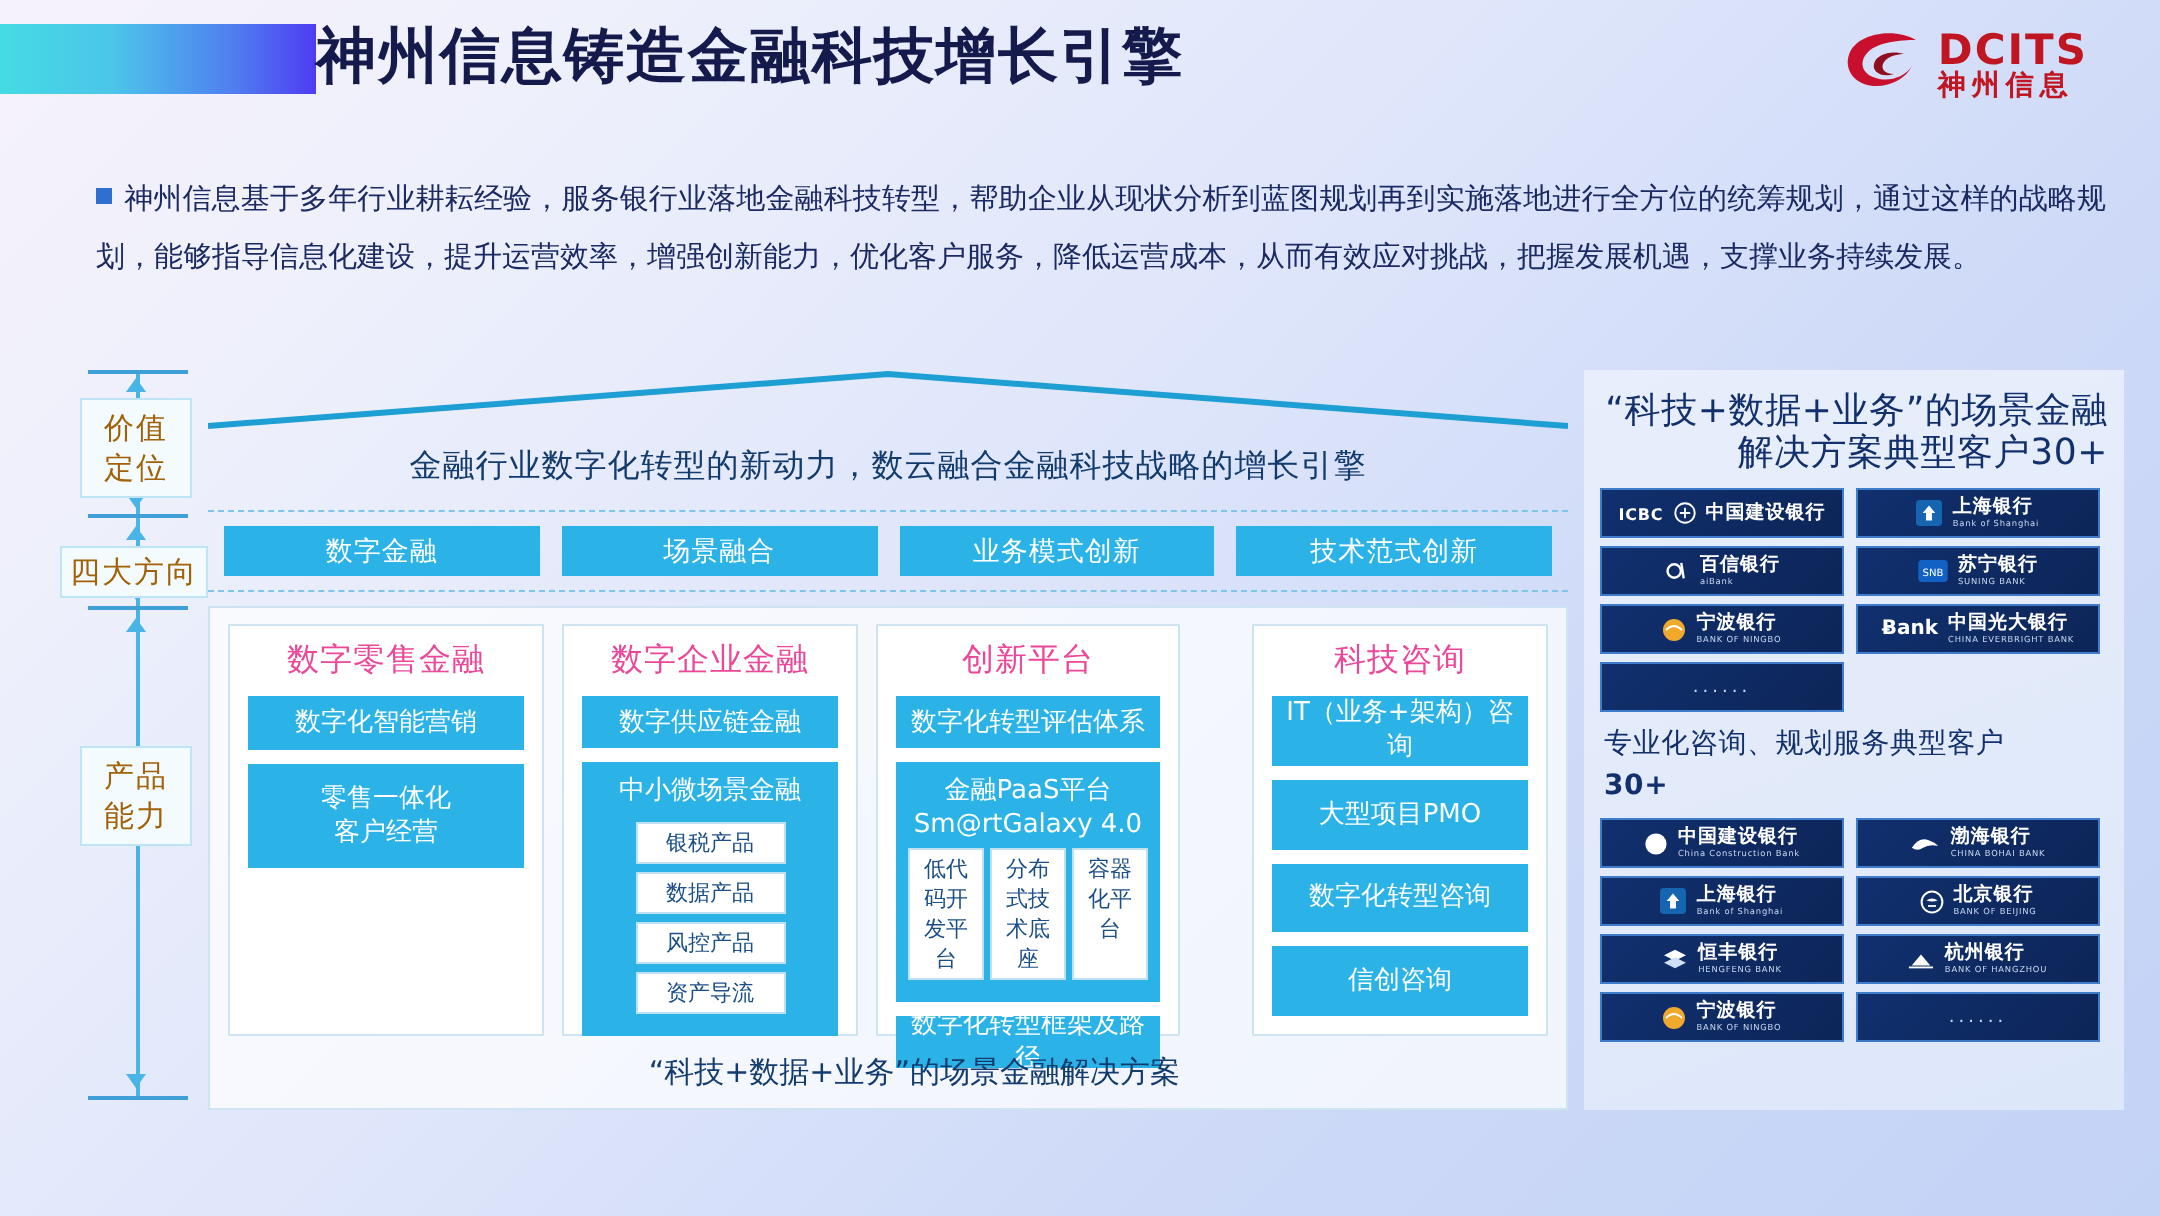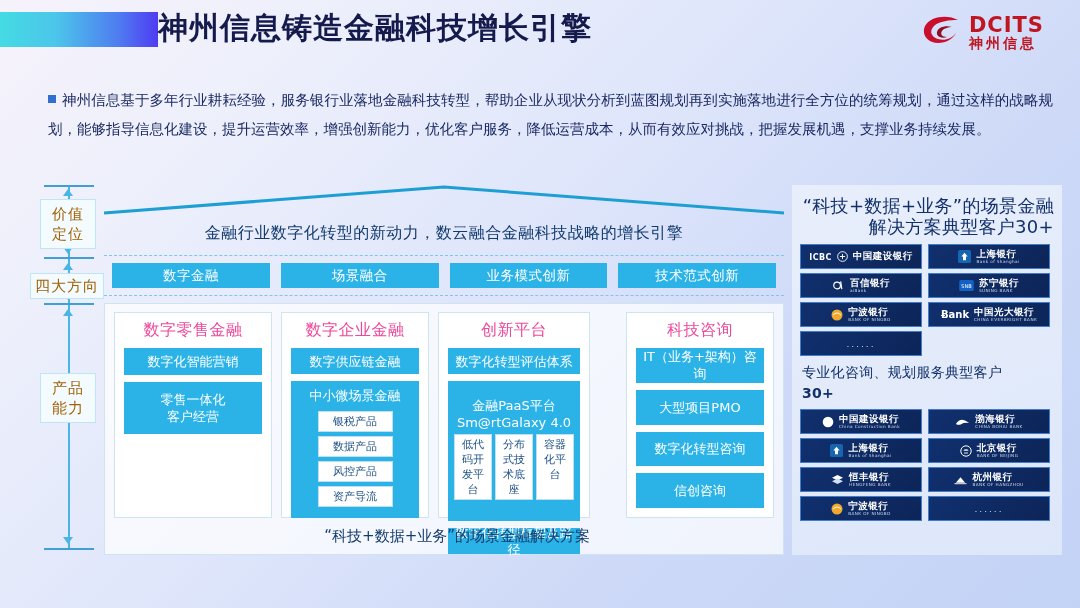--- a/index.html
+++ b/index.html
@@ -222,21 +222,21 @@
             <div class="chip w2">数据产品</div>
             <div class="chip w2">风控产品</div>
             <div class="chip w2">资产导流</div>
           </div>
         </div>
       </div>
 
       <div class="col c3">
         <div class="col-title">创新平台</div>
         <div class="tile h1">数字化转型评估体系</div>
-        <div class="tile" style="display:block; padding:16px 4px;">
+        <div class="tile" style="display:block; padding:6px 4px;">
           <div style="text-align:center;">金融PaaS平台</div>
           <div style="text-align:center;">Sm@rtGalaxy 4.0</div>
           <div class="subgrid" style="flex-wrap:nowrap; gap:3px;">
             <div class="chip w3">低代码开发平台</div>
             <div class="chip w3">分布式技术底座</div>
             <div class="chip w3">容器化平台</div>
           </div>
         </div>
         <div class="tile h1">数字化转型框架及路径</div>
       </div>

